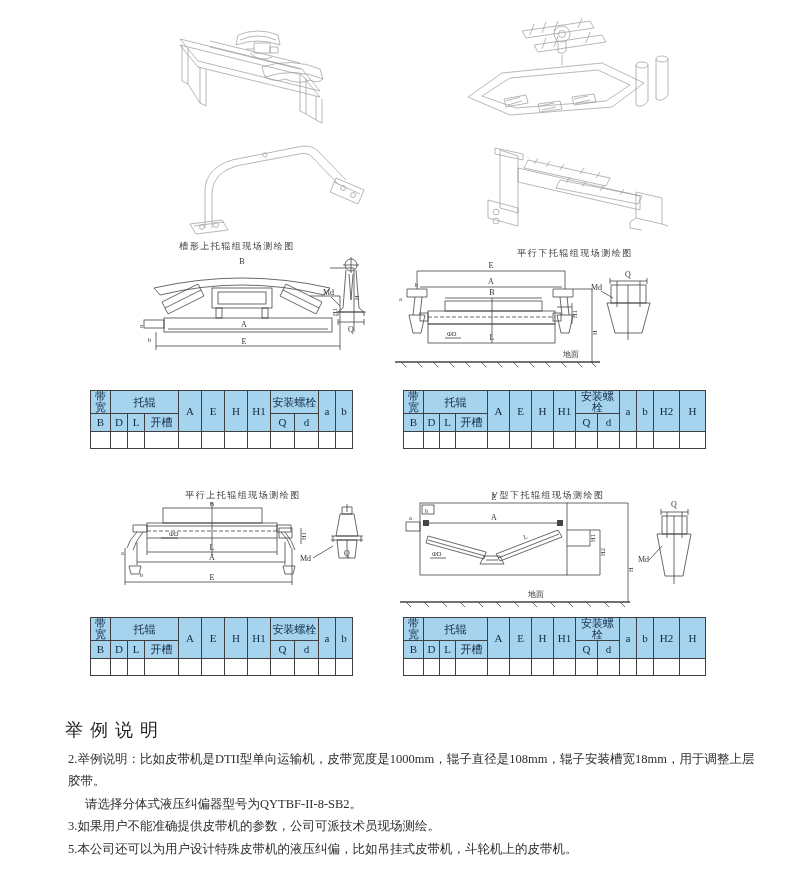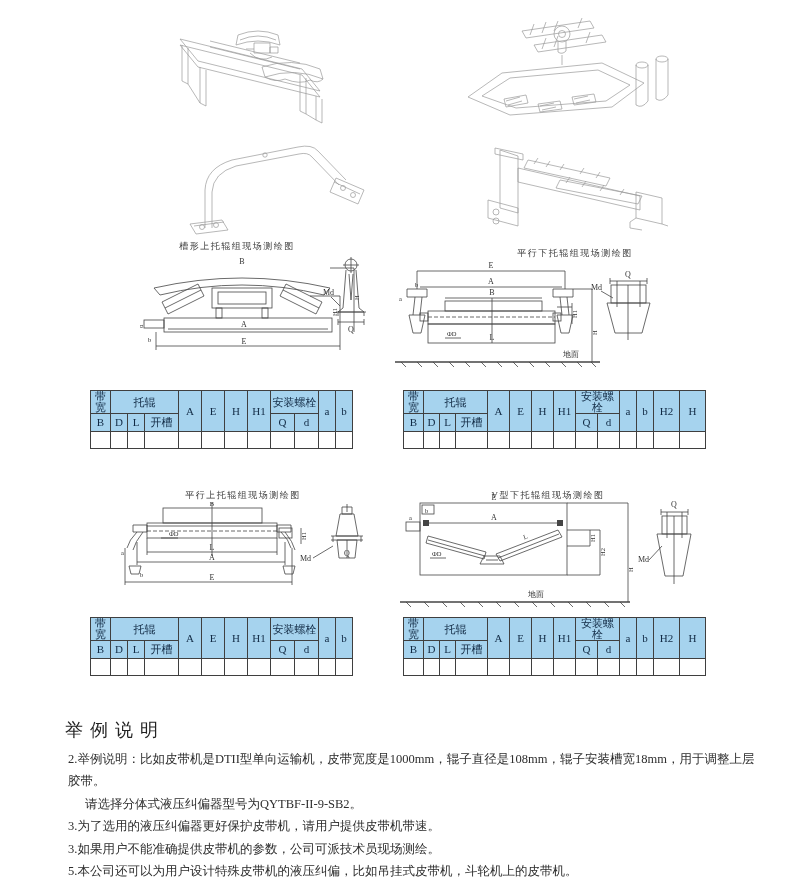--- a/index.html
+++ b/index.html
@@ -455,17 +455,16 @@
         <td class="cell"></td>
   </tr>
   </tbody>
 </table>
 
 <div class="notes-title">举例说明</div>
 
 <div class="notes">
   <div class="note">2.举例说明：比如皮带机是DTII型单向运输机，皮带宽度是1000mm，辊子直径是108mm，辊子安装槽宽18mm，用于调整上层
 胶带。</div>
-  <div class="note indent">请选择分体式液压纠偏器型号为QYTBF-II-9-SB2。</div>
-  <div class="note">3.为了选用的液压纠偏器更好保护皮带机，请用户提供皮带机带速。</div>
+  <div class="note indent">请选择分体式液压纠偏器型号为QYTBF-II-8-SB2。</div>
   <div class="note">3.如果用户不能准确提供皮带机的参数，公司可派技术员现场测绘。</div>
   <div class="note">5.本公司还可以为用户设计特殊皮带机的液压纠偏，比如吊挂式皮带机，斗轮机上的皮带机。</div>
 </div>
 
 </body></html>

